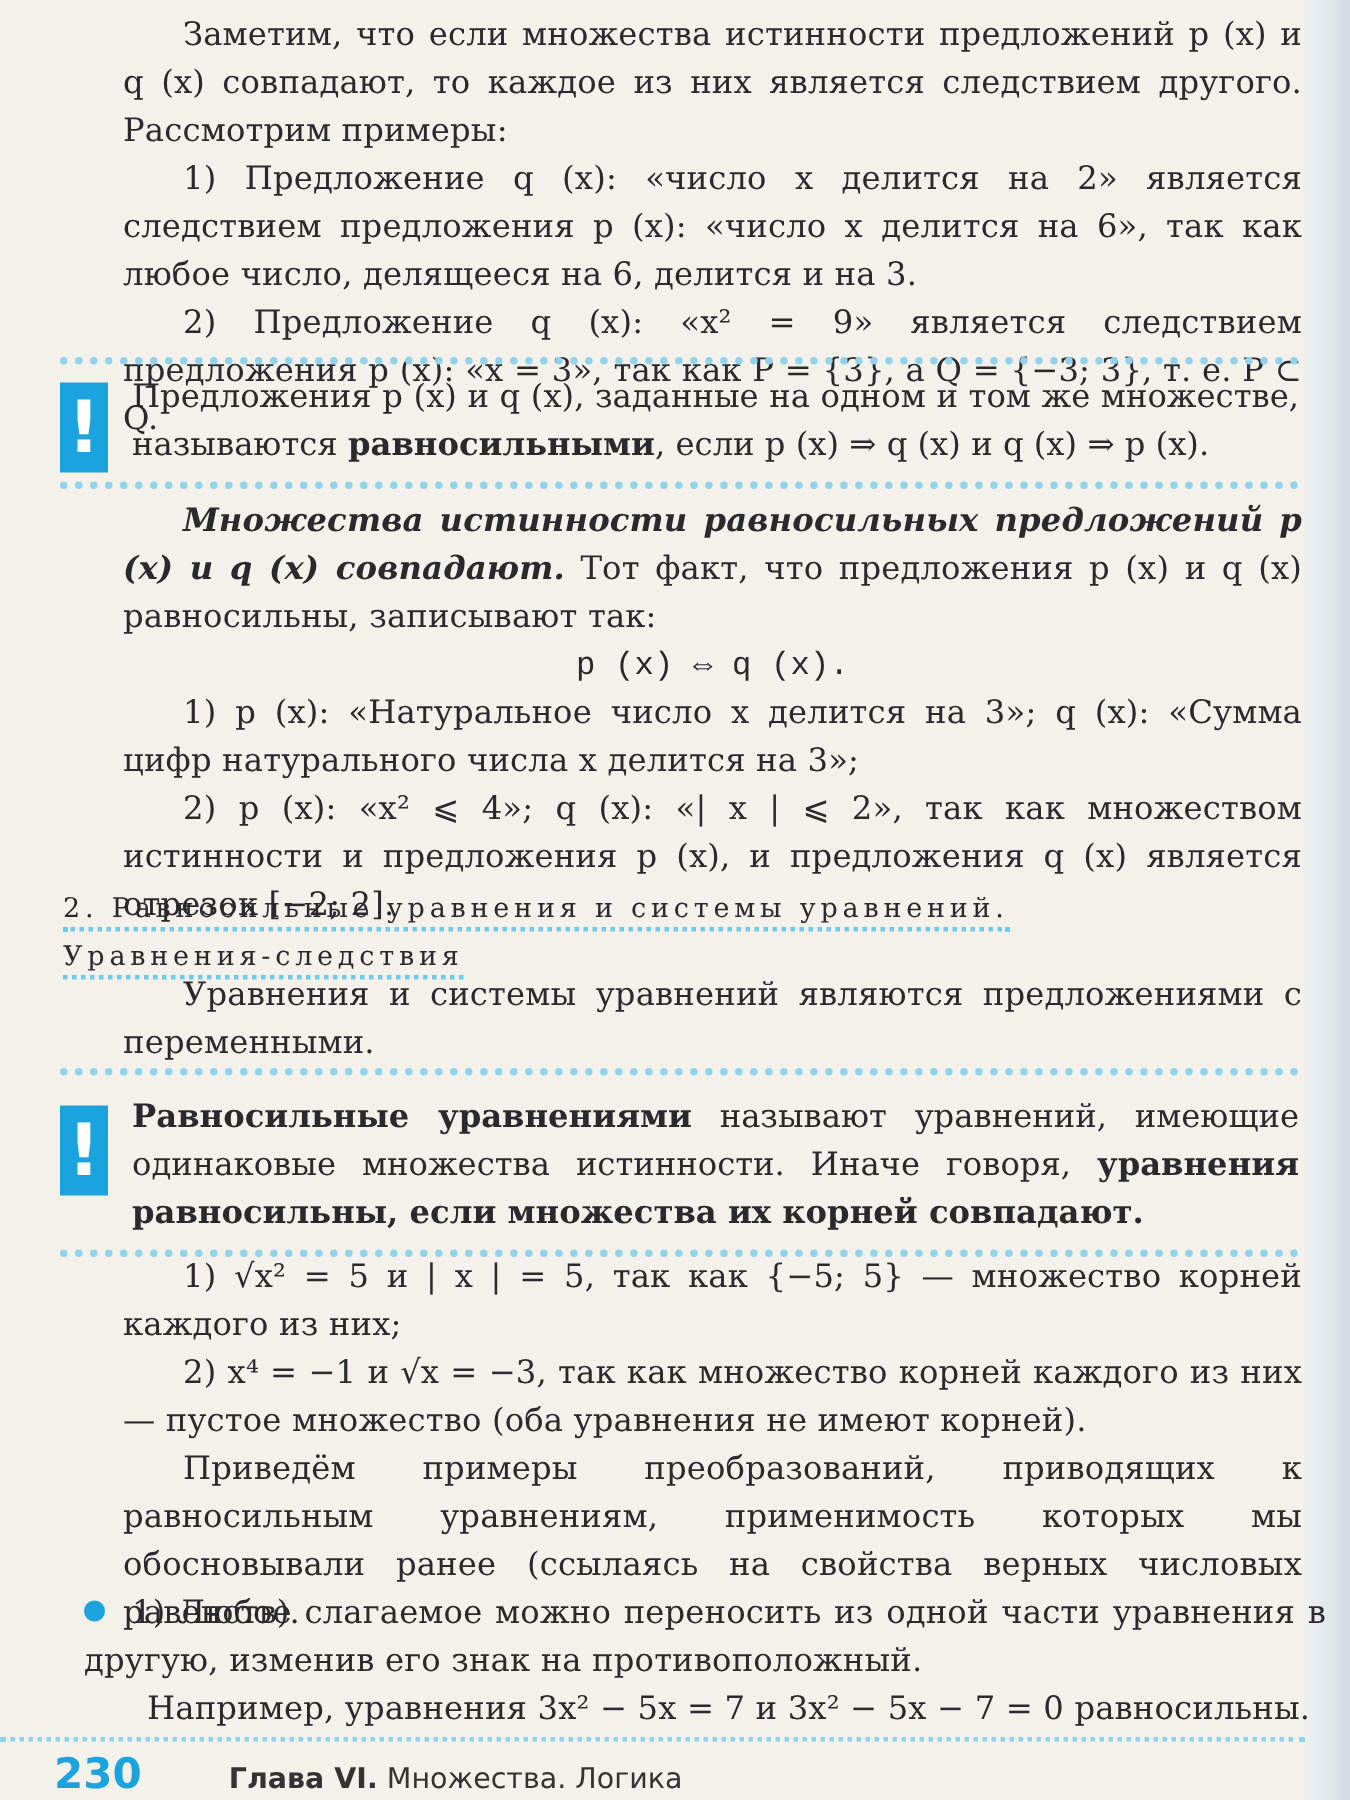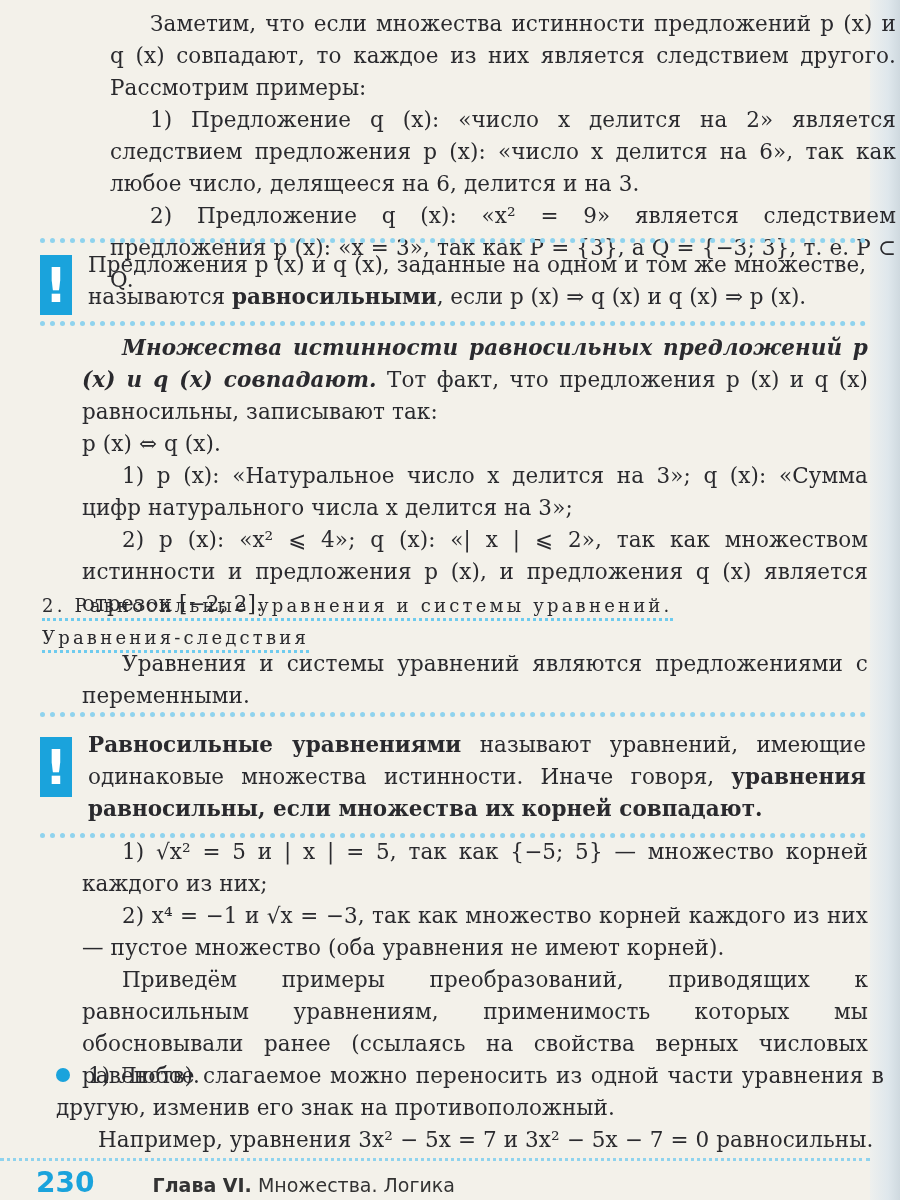--- a/index.html
+++ b/index.html
@@ -15,21 +15,21 @@
     background: linear-gradient(to right, #eef0ee, #dfe7ec 60%, #cfd9df);
   }
   .content {
     position: absolute; left: 82px; top: 10px; width: 786px;
     font-size: 21.5px; line-height: 32px; letter-spacing: 0.1px;
   }
   p { margin: 0; text-align: justify; }
   .indent { text-indent: 40px; }
   .b { font-weight: bold; }
   .bi { font-weight: bold; font-style: italic; }
-  .center { text-align: left; }
+  .center { text-align: center; font-family: Liberation Mono, monospace; }
 
   .callout {
     position: absolute; left: 40px; width: 826px;
     border-top: 5px dotted #8fd3ee;
     border-bottom: 5px dotted #8fd3ee;
   }
   .callout .inner { position: relative; padding: 6px 0 8px 48px; }
   .callout .bang {
     position: absolute; left: 0; top: 12px; width: 32px; height: 60px;
     background: #1aa3dc; color: #fff; font-family: "DejaVu Sans", sans-serif;
@@ -58,21 +58,21 @@
   }
   .page-num { color: #1aa3dc; font-weight: bold; font-size: 28px; }
   .chapter { font-size: 19px; margin-left: 53px; color: #333; }
   .chapter .b { font-weight: bold; }
 </style>
 </head>
 <body>
 
 <div class="page-edge"></div>
 
-<div class="content" style="top:8px;margin-left:28px;">
+<div class="content" style="top:8px;">
   <p class="indent">Заметим, что если множества истинности предложений p (x) и q (x) совпадают, то каждое из них является следствием другого. Рассмотрим примеры:</p>
   <p class="indent">1) Предложение q (x): «число x делится на 2» является следствием предложения p (x): «число x делится на 6», так как любое число, делящееся на 6, делится и на 3.</p>
   <p class="indent">2) Предложение q (x): «x² = 9» является следствием предложения p (x): «x = 3», так как P = {3}, а Q = {−3; 3}, т. е. P ⊂ Q.</p>
 </div>
 
 <div class="callout" style="top:238px;">
   <div class="inner">
     <div class="bang">!</div>
     <p>
       <span>Предложения p (x) и q (x), заданные на одном и том же множестве, называются </span><span class="b">равносильными</span><span>, если p (x) ⇒ q (x) и q (x) ⇒ p (x).</span>

